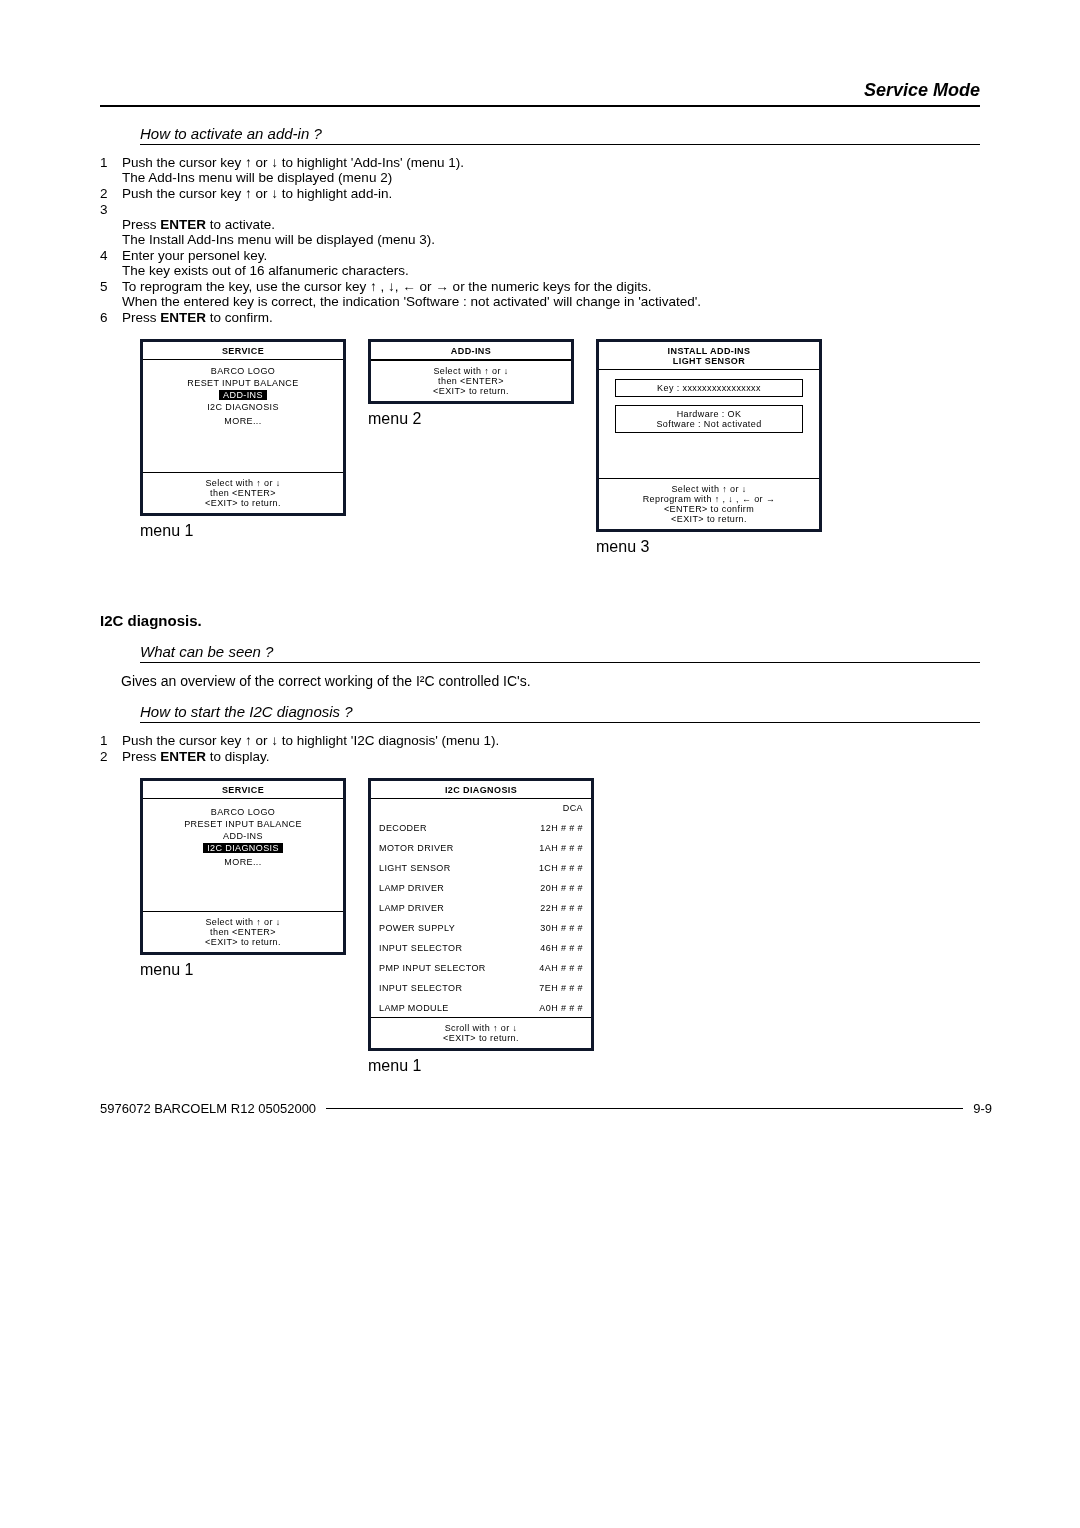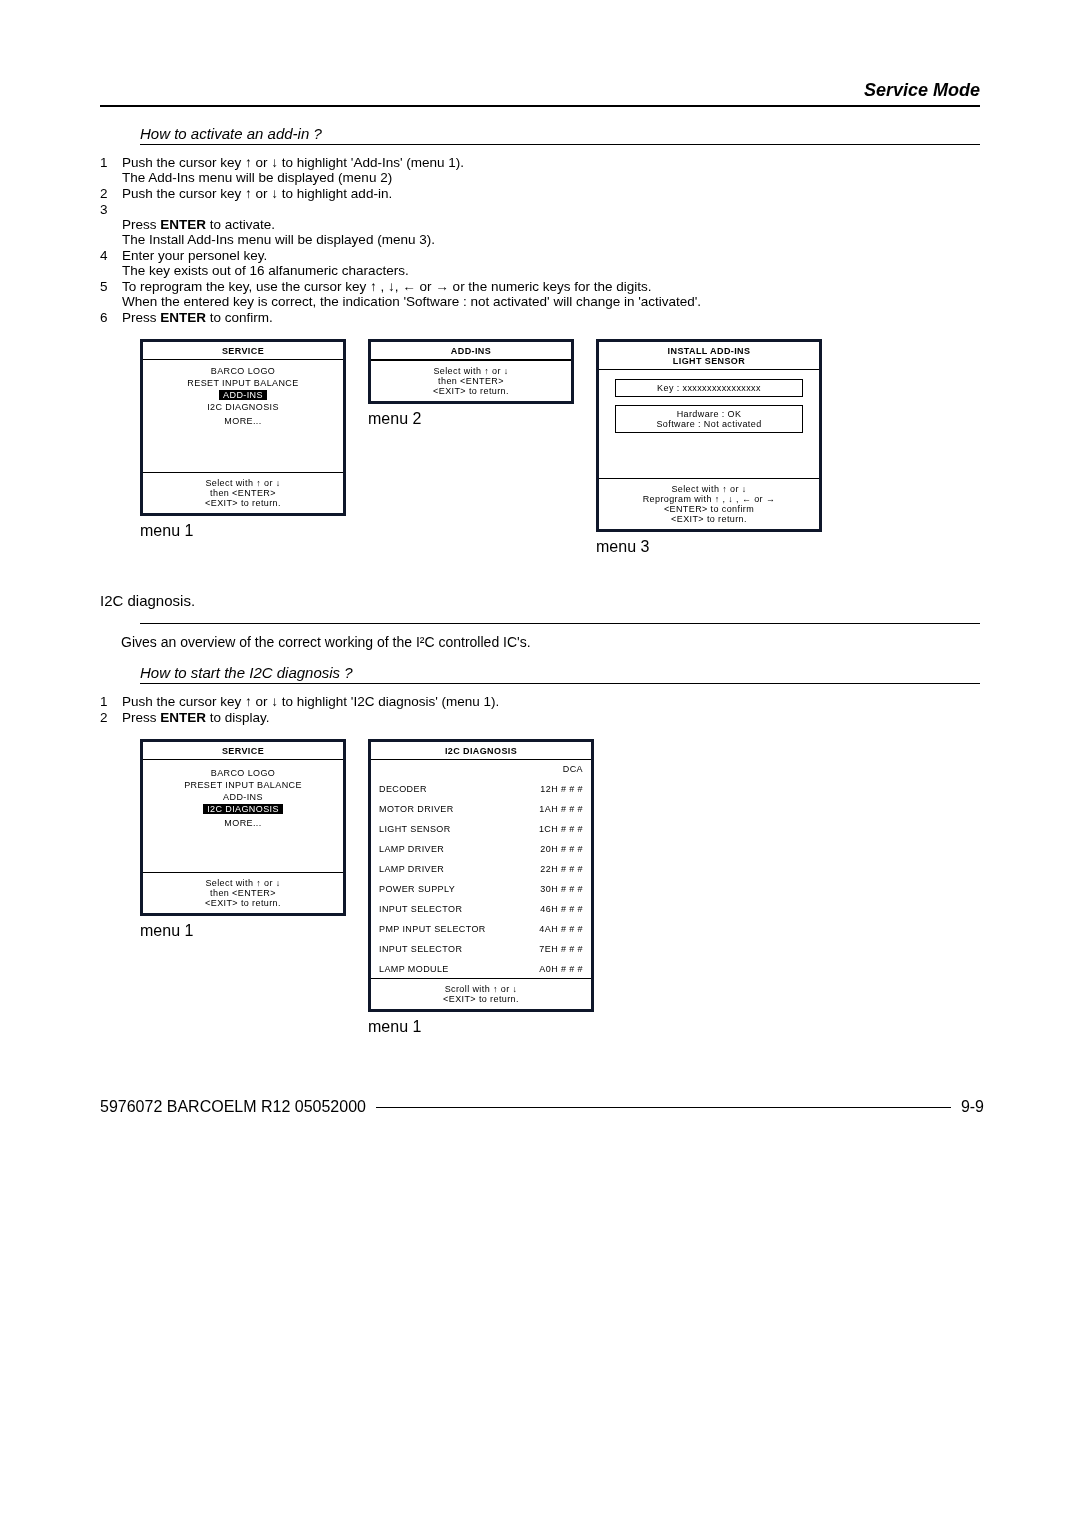--- a/index.html
+++ b/index.html
@@ -116,41 +116,41 @@
   }
   .subbox {
     border: 1px solid #000;
     padding: 3px 17px;
     margin: 3px 0;
     width: 90%;
     box-sizing: border-box;
   }
   
   .i2c-heading {
-    font-weight: normal;
+    font-weight: bold;
     font-size: 15px;
-    margin-top: 36px;
+    margin-top: 56px;
     margin-bottom: 14px;
   }
   .para {
     font-size: 14px;
     margin-left: 21px;
     margin-bottom: 14px;
   }
   .diag-row {
     display: flex;
     justify-content: space-between;
     width: 100%;
   }
   .footer {
     position: absolute;
     left: 100px;
-    right: 96px;
+    right: 88px;
     bottom: 60px;
-    font-size: 16px;
+    font-size: 13px;
   }
   .footer-line {
     display: flex;
     align-items: center;
     gap: 10px;
   }
   .footer-rule {
     flex: 1;
     border-top: 1px solid #000;
     height: 0;
@@ -249,20 +249,23 @@
 Reprogram with ↑ , ↓ , ← or →
 &lt;ENTER&gt;  to  confirm
 &lt;EXIT&gt; to return.</div>
       </div>
       <div class="menu-label">menu 3</div>
     </div>
   </div>
 
   <div class="i2c-heading">I2C diagnosis.</div>
 
+  <div class="body-indent">
+    <div class="section-heading">What can be seen ?</div>
+  </div>
   <hr class="hr-thin" style="margin-left:40px">
   <div class="para">Gives an overview of the correct working of the I²C controlled IC's.</div>
 
   <div class="body-indent">
     <div class="section-heading">How to start the I2C diagnosis ?</div>
   </div>
   <hr class="hr-thin" style="margin-left:40px">
 
   <ol class="steps body-indent">
     <li>

